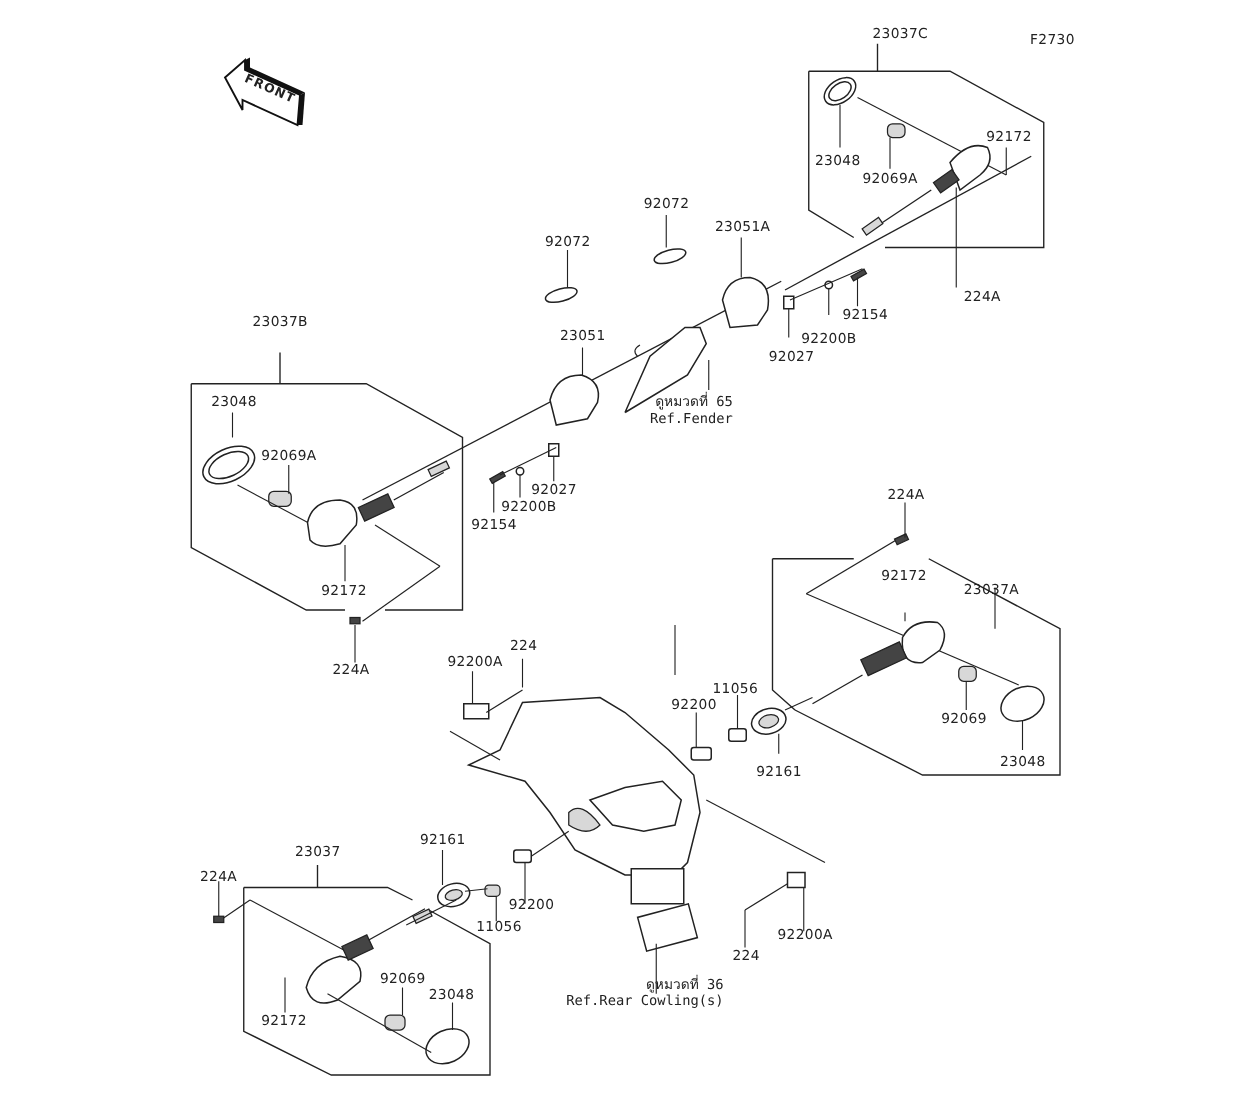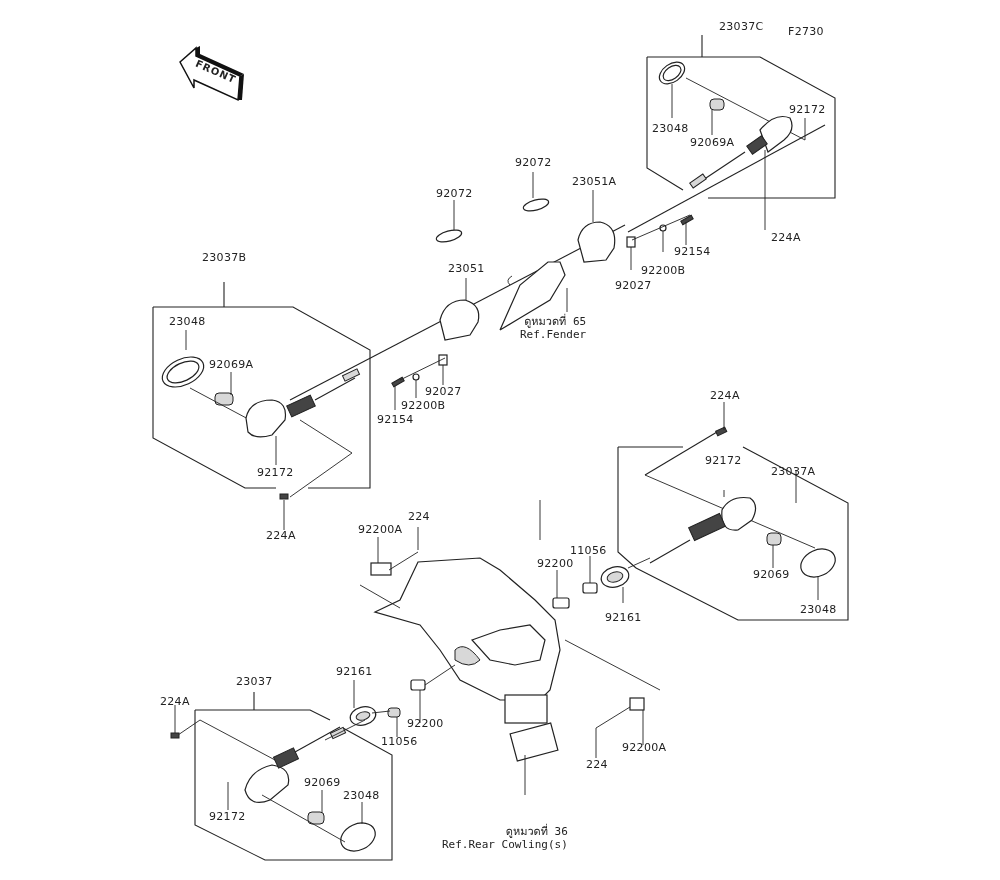--- a/index.html
+++ b/index.html
@@ -166,23 +166,23 @@
     <rect class="shade" x="308" y="812" width="16" height="12" rx="4"></rect>
     <line class="thin" x1="322" y1="790" x2="322" y2="812"></line>
     <ellipse class="part" cx="358" cy="837" rx="18" ry="13" transform="rotate(-25 358 837)"></ellipse>
     <line class="thin" x1="362" y1="802" x2="362" y2="824"></line>
     <line class="thin" x1="262" y1="795" x2="345" y2="842"></line>
   </g>
 </svg>
 
 <div class="lbl" style="left:194px;top:66px;font-size:10px;font-weight:bold;transform:rotate(24deg);letter-spacing:1px;">FRONT</div>
 
-<div class="lbl" style="left:788px;top:26px;">F2730</div>
-
-<div class="lbl" style="left:719px;top:21px;">23037C</div>
+<div class="lbl" style="left:824px;top:26px;">F2730</div>
+
+<div class="lbl" style="left:698px;top:21px;">23037C</div>
 <div class="lbl" style="left:652px;top:123px;">23048</div>
 <div class="lbl" style="left:690px;top:137px;">92069A</div>
 <div class="lbl" style="left:789px;top:104px;">92172</div>
 <div class="lbl" style="left:771px;top:232px;">224A</div>
 
 <div class="lbl" style="left:515px;top:157px;">92072</div>
 <div class="lbl" style="left:436px;top:188px;">92072</div>
 <div class="lbl" style="left:572px;top:176px;">23051A</div>
 <div class="lbl" style="left:448px;top:263px;text-align:center;">23051</div>
 <div class="lbl" style="left:674px;top:246px;">92154</div>
@@ -209,21 +209,21 @@
 <div class="lbl" style="left:800px;top:604px;">23048</div>
 <div class="lbl" style="left:605px;top:612px;">92161</div>
 
 <div class="lbl" style="left:408px;top:511px;">224</div>
 <div class="lbl" style="left:358px;top:524px;">92200A</div>
 <div class="lbl" style="left:570px;top:545px;">11056</div>
 <div class="lbl" style="left:537px;top:558px;">92200</div>
 <div class="lbl" style="left:407px;top:718px;">92200</div>
 <div class="lbl" style="left:622px;top:742px;">92200A</div>
 <div class="lbl" style="left:586px;top:759px;">224</div>
-<div class="ref" style="left:442px;top:781px;margin-top:44px;">
+<div class="ref" style="left:453px;top:781px;">
   <div>ดูหมวดที่ 36</div>
   <div>Ref.Rear Cowling(s)</div>
 </div>
 
 <div class="lbl" style="left:160px;top:696px;">224A</div>
 <div class="lbl" style="left:236px;top:676px;text-align:right;">23037</div>
 <div class="lbl" style="left:336px;top:666px;">92161</div>
 <div class="lbl" style="left:381px;top:736px;">11056</div>
 <div class="lbl" style="left:304px;top:777px;">92069</div>
 <div class="lbl" style="left:343px;top:790px;">23048</div>

